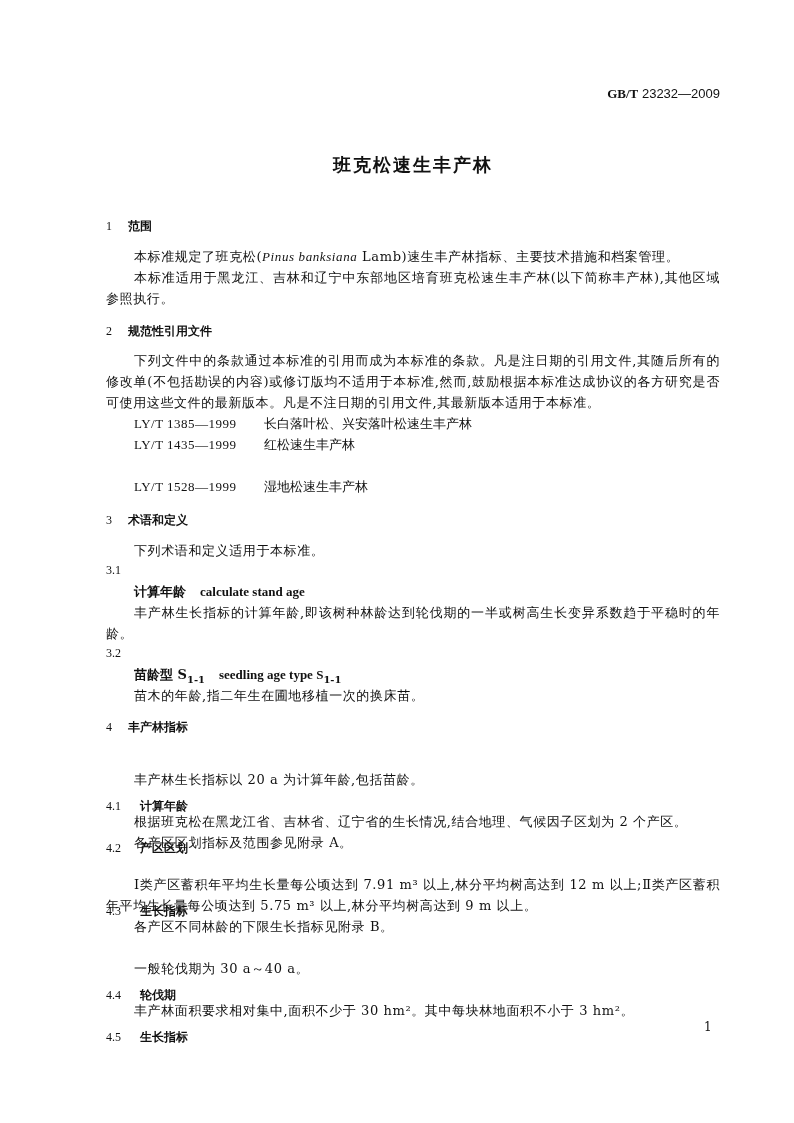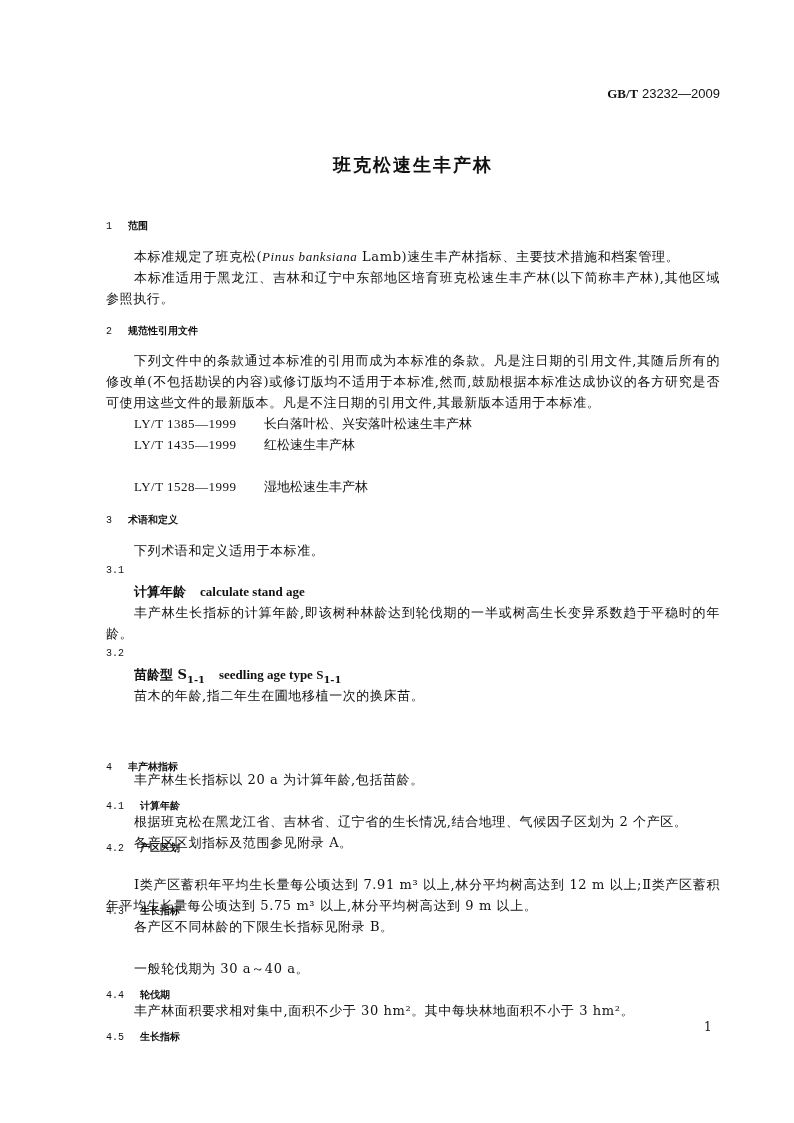--- a/index.html
+++ b/index.html
@@ -5,21 +5,21 @@
   html, body { margin: 0; padding: 0; background: #ffffff; }
   body { width: 794px; height: 1123px; position: relative; overflow: hidden;
          font-family: "DejaVu Serif", "Liberation Serif", serif; color: #111; }
   .page { position: absolute; left: 16px; top: 0; width: 794px; height: 809px; }
   .std-no { position: absolute; right: 90px; top: 86px; font-size: 13px;
             font-family: "Liberation Sans", "DejaVu Sans", sans-serif; }
   .std-no b { font-family: "Liberation Serif", serif; font-weight: bold; }
   .title { position: absolute; left: 0; width: 794px; top: 153px; text-align: center;
            font-family: "DejaVu Sans", sans-serif; font-weight: bold; font-size: 18px; letter-spacing: 2px; }
   .abs { position: absolute; white-space: nowrap; font-size: 13px; line-height: 21px; }
-  .h { font-family: Liberation Mono, monospace; font-weight: bold; font-size: 10px; }
+  .h { font-family: Liberation Serif, serif; font-weight: bold; font-size: 12px; }
   .h .num { font-weight: normal; display: inline-block; width: 22px; }
   .h .num2 { font-weight: normal; display: inline-block; width: 34px; margin-top: 48px; }
   .p { left: 90px; width: 614px; white-space: normal; text-indent: 28px; text-align: justify; letter-spacing: 0.6px; }
   .ind { left: 118px; }
   .ref .code { display: inline-block; width: 130px; font-family: "Liberation Serif", serif; letter-spacing: 0.5px; }
   .term { font-weight: bold; }
   .term .en { font-family: "Liberation Serif", serif; margin-left: 14px; }
   .it { font-style: italic; font-family: "Liberation Serif", serif; }
   .pageno { position: absolute; left: 688px; top: 1020px; font-size: 12px; }
   sup, sub { font-size: 10px; }
@@ -68,21 +68,21 @@
     <span>计算年龄</span><span class="en">calculate stand age</span>
   </div>
   <div class="abs p" style="top:602px;">丰产林生长指标的计算年龄,即该树种林龄达到轮伐期的一半或树高生长变异系数趋于平稳时的年龄。</div>
 
   <div class="abs h" style="left:90px; top:643px;"><span style="font-weight:normal">3.2</span></div>
   <div class="abs ind term" style="top:664px;">
     <span>苗龄型 S</span><sub>1-1</sub><span class="en">seedling age type S</span><sub>1-1</sub>
   </div>
   <div class="abs p" style="top:685px;">苗木的年龄,指二年生在圃地移植一次的换床苗。</div>
 
-  <div class="abs h" style="left:90px; top:717px;margin-top:40px;">
+  <div class="abs h" style="left:90px; top:717px;">
     <span class="num">4</span><span>丰产林指标</span>
   </div>
 
   <div class="abs h" style="left:90px; top:748px;">
     <span class="num2">4.1</span><span>计算年龄</span>
   </div>
   <div class="abs p" style="top:769px;">丰产林生长指标以 20 a 为计算年龄,包括苗龄。</div>
 
   <div class="abs h" style="left:90px; top:790px;">
     <span class="num2">4.2</span><span>产区区划</span>

